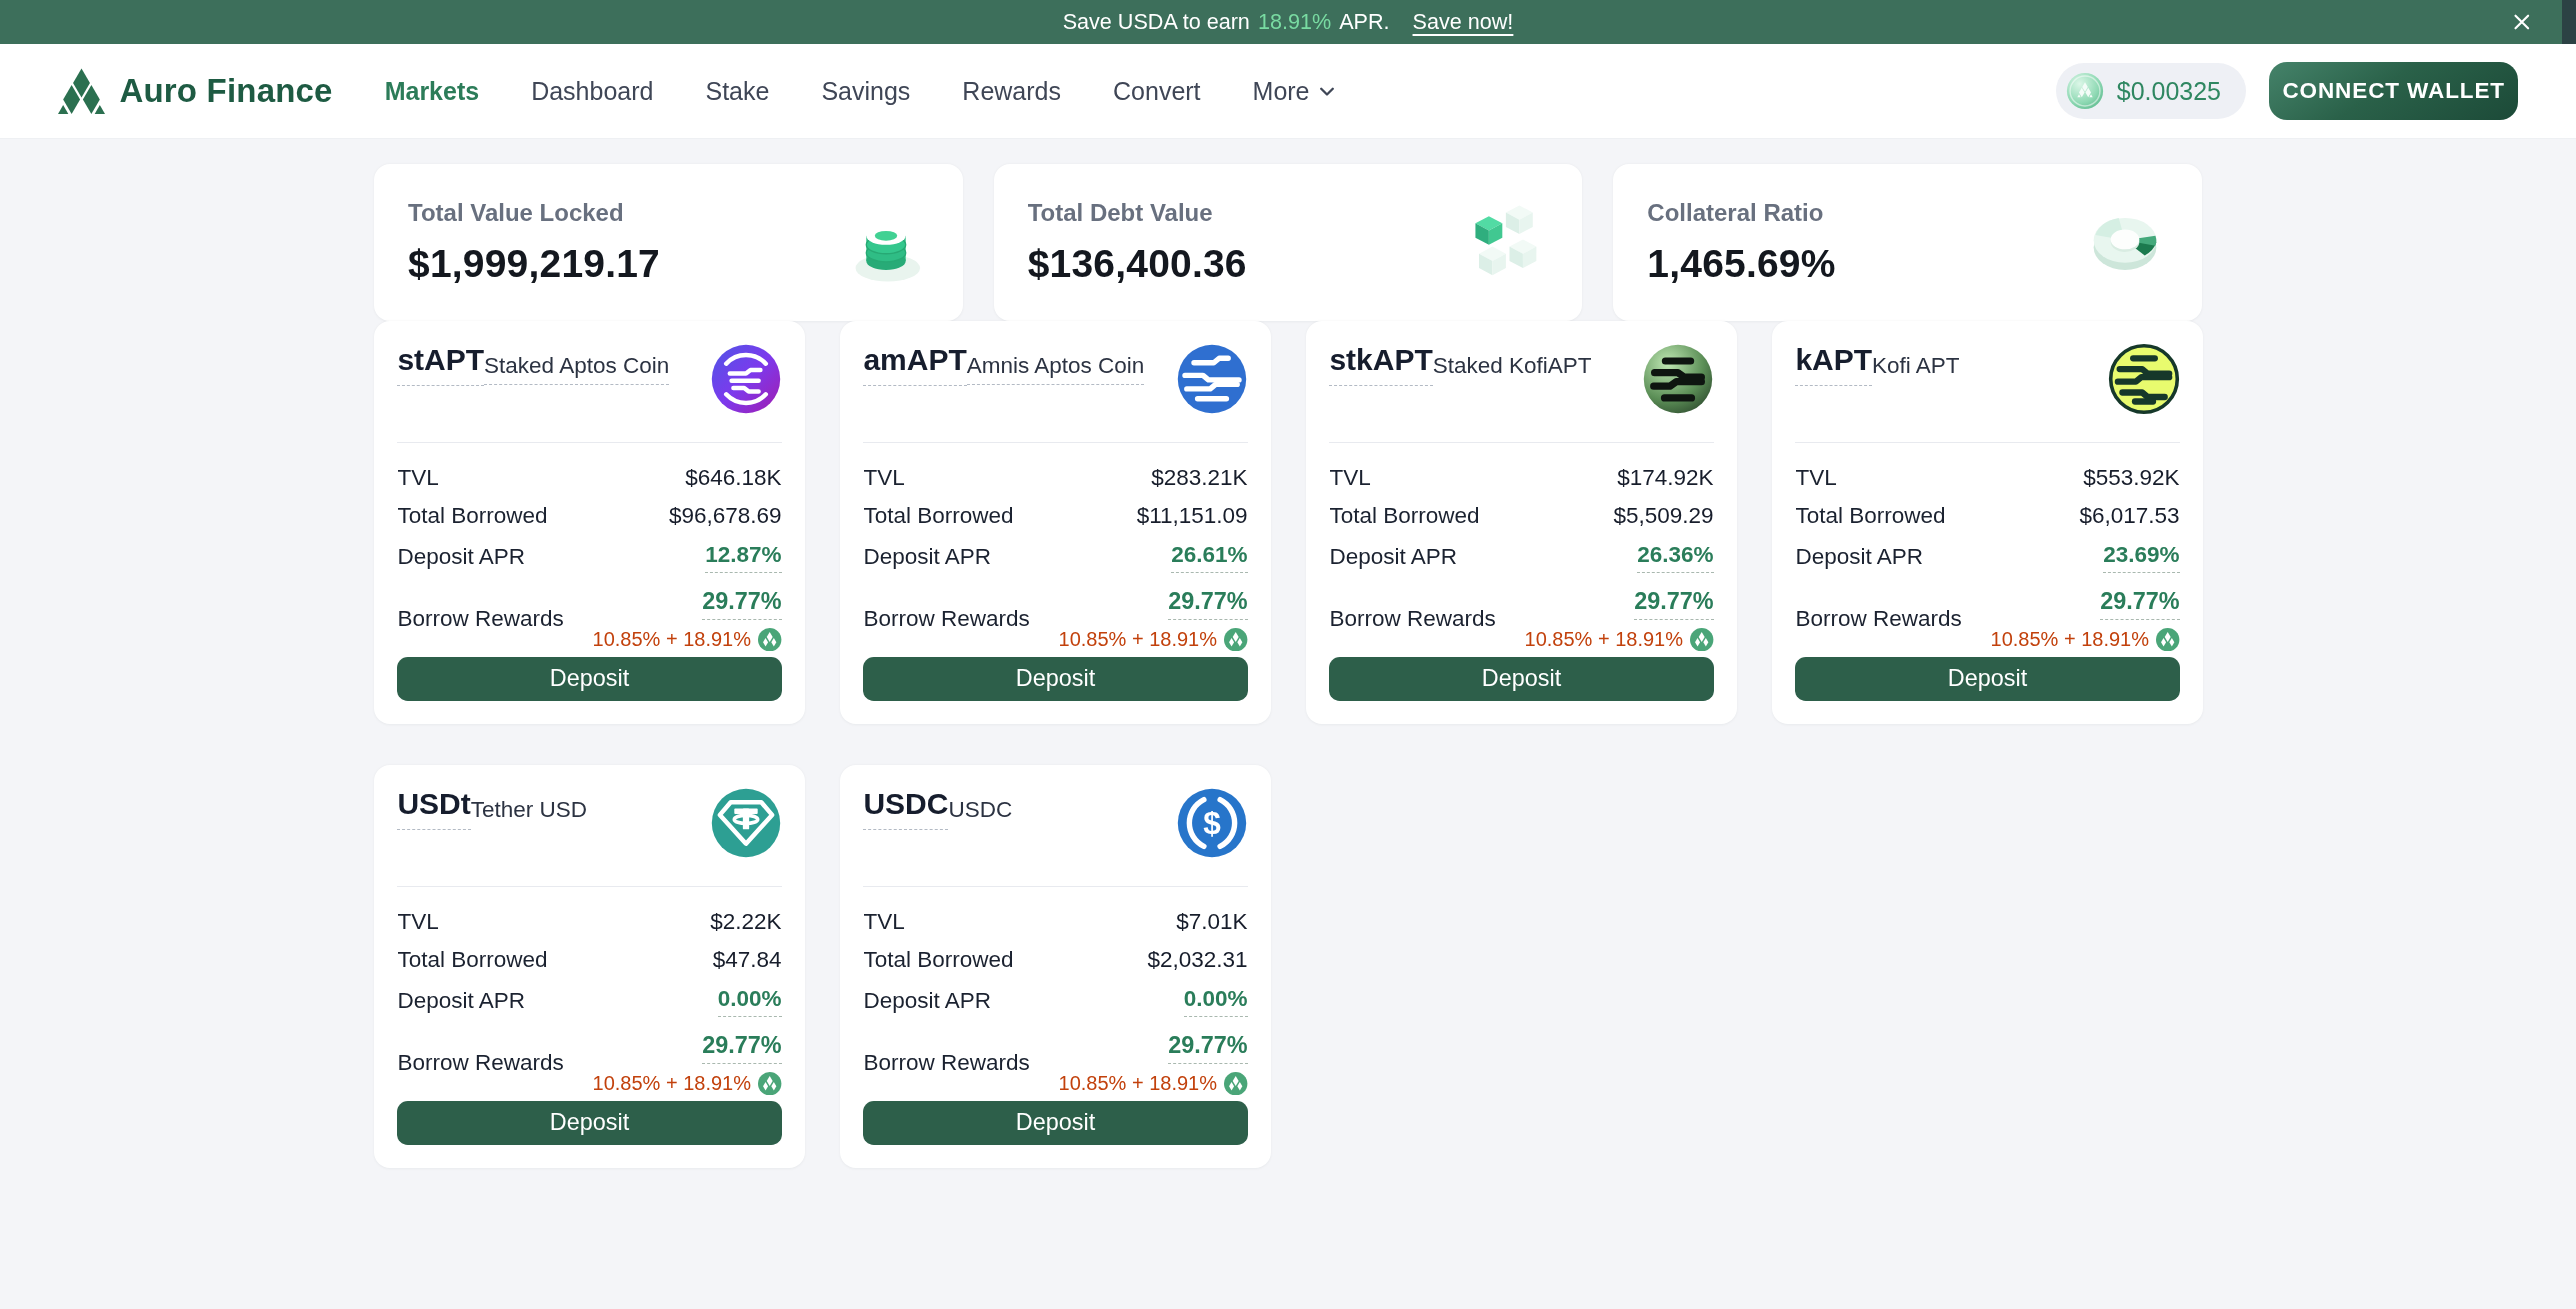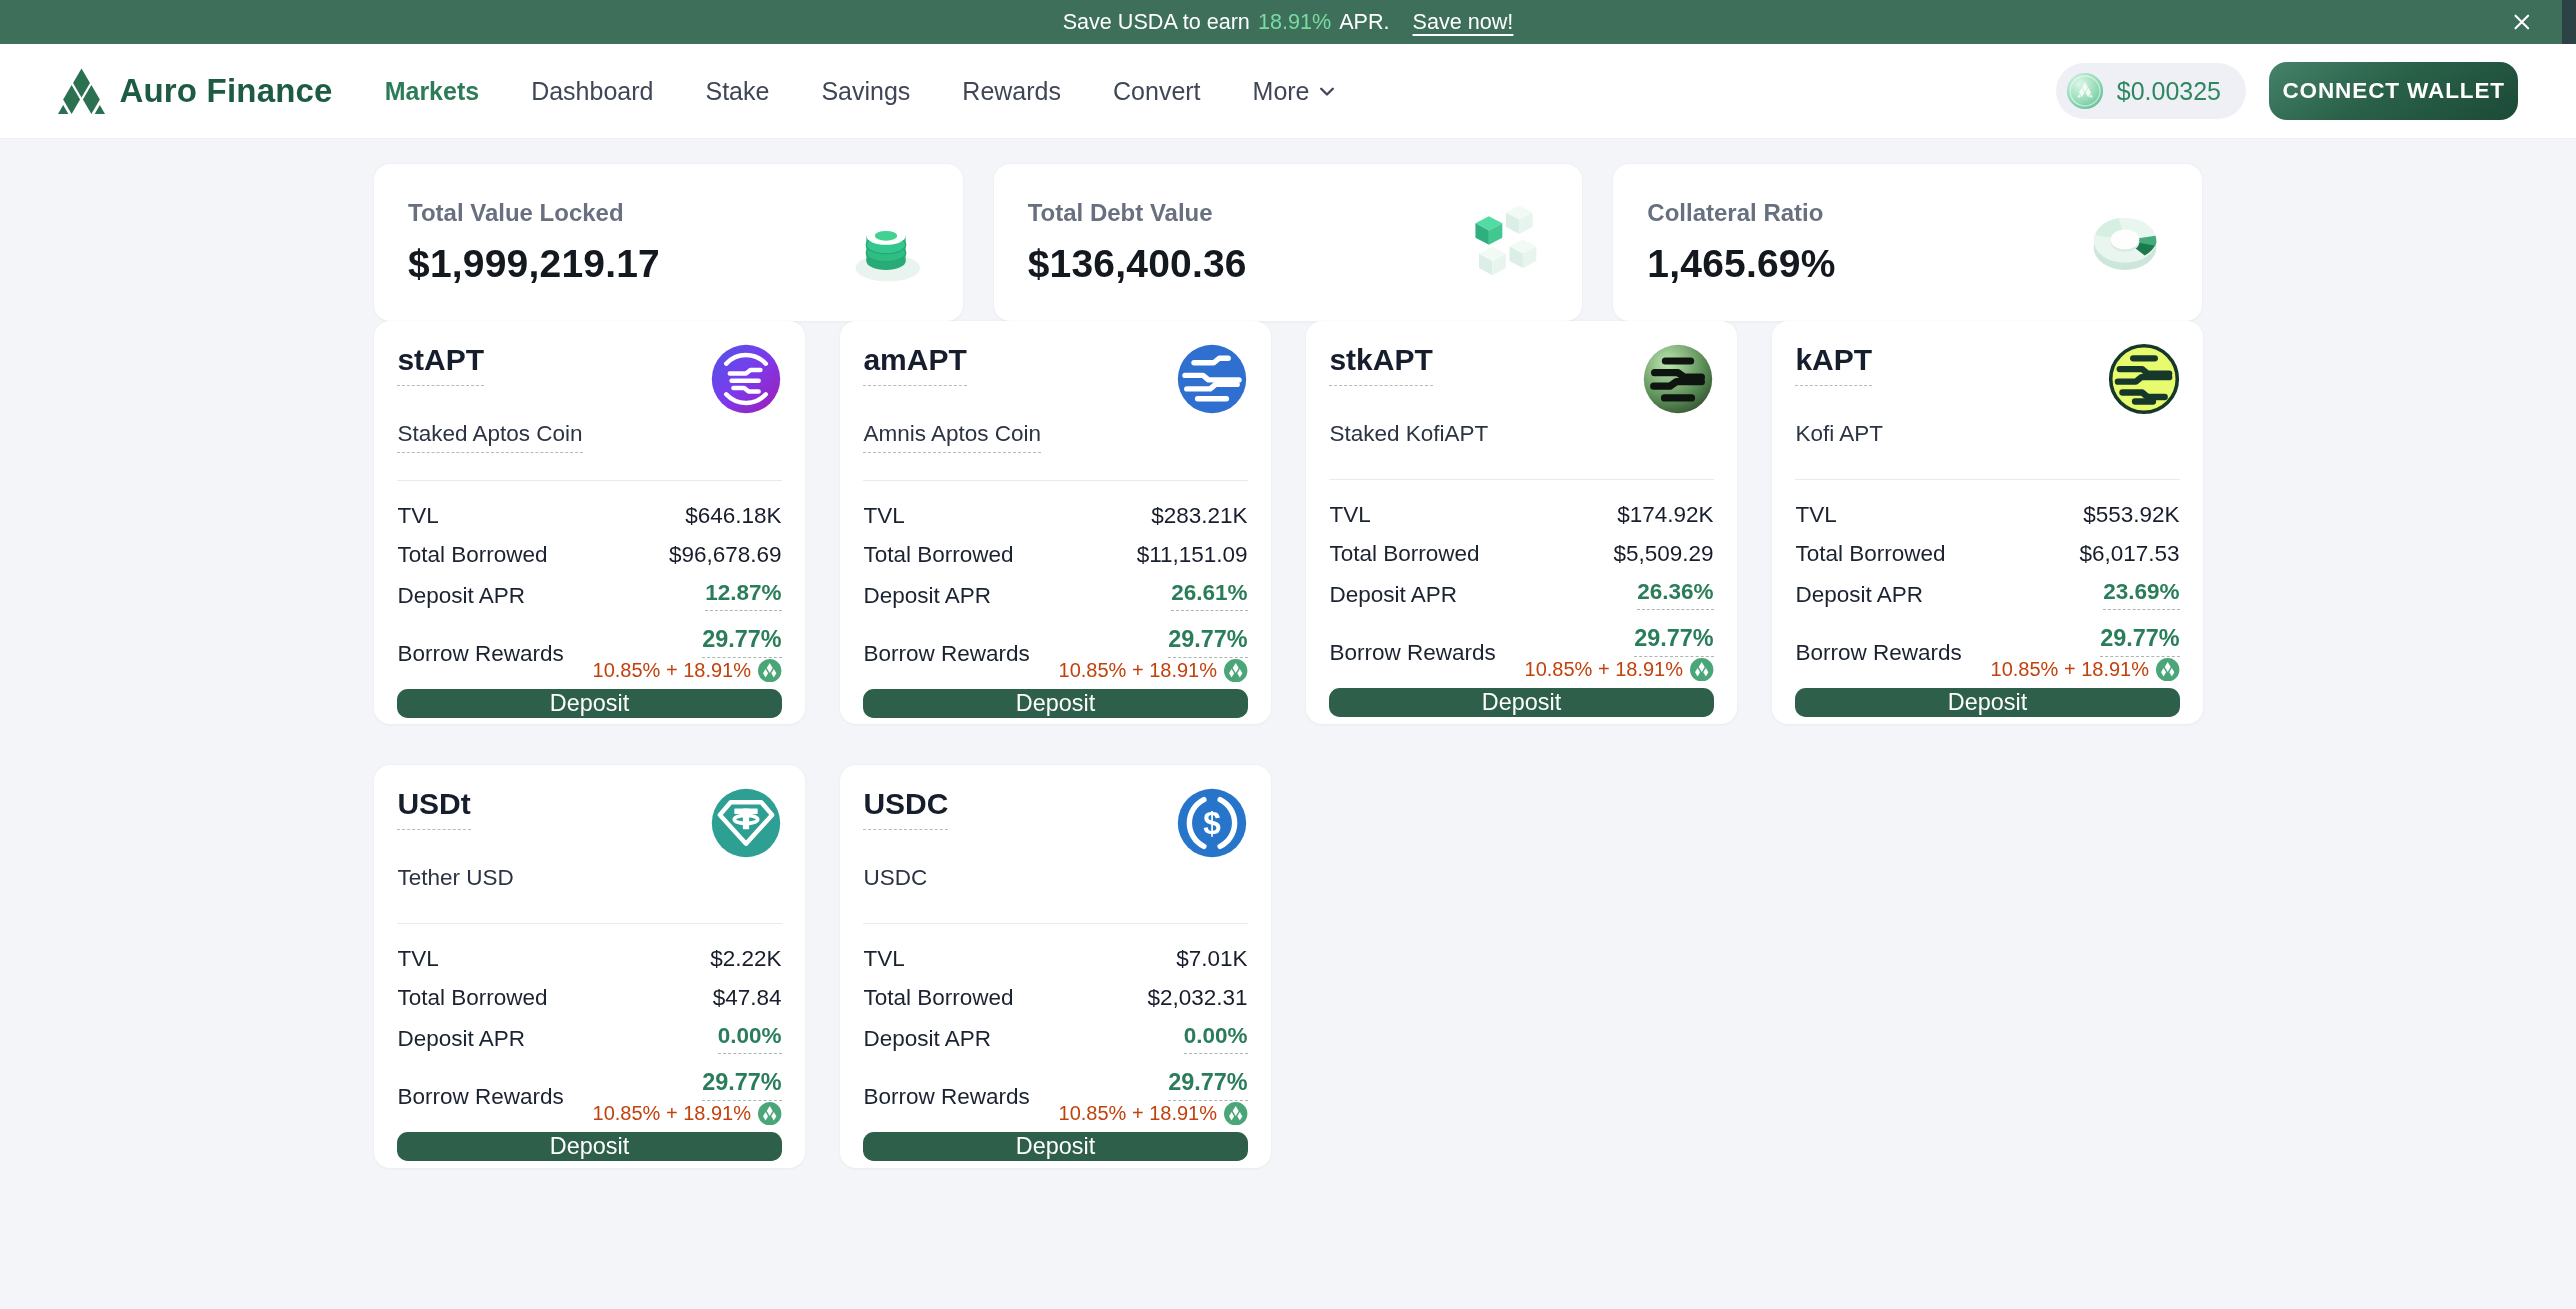--- a/index.html
+++ b/index.html
@@ -35,33 +35,33 @@
   .stat-card { flex:1; background:#fff; border-radius:16px; height:157px; padding:0 34px;
     display:flex; align-items:center; justify-content:space-between; box-shadow:0 0.9px 2.7px rgba(20,30,40,.05); }
   .stat-label { font-size:24px; color:#68707f; font-weight:700; }
   .stat-value { font-size:39px; font-weight:700; color:#14181f; margin-top:14.4px; letter-spacing:0.2px; }
   .section-title { font-size:31px; font-weight:700; color:#161d2d; margin:59px 0 32px; }
   
   .cards-grid { display:grid; grid-template-columns:repeat(4,431px); gap:41px 35px; padding-bottom:36px; }
   .market-card { width:431px; height:403px; background:#fff; border-radius:16px; padding:21.6px 23.4px 23.4px;
     display:flex; flex-direction:column; box-shadow:0 0.9px 2.7px rgba(20,30,40,.05); }
   .card-head { display:flex; justify-content:space-between; align-items:flex-start; }
-  .head-left { display:flex; flex-direction:column; align-items:flex-start;gap:25px; }
+  .head-left { display:flex; flex-direction:row; align-items:center; }
   .token-symbol { font-size:30px; font-weight:700; color:#161d2d; border-bottom:1.8px dashed #b3bac4; padding-bottom:8px; cursor:help; }
   .token-name { font-size:22.5px; color:#2c3342; margin-top:10px; padding-bottom:5.4px; }
   .token-name.dashed { border-bottom:1.8px dashed #b3bac4; cursor:help; }
   .token-icon { width:72px; height:72px; flex-shrink:0; }
   .divider { border-top:0.9px solid #e8eaef; margin:27px 0 16px; }
   .row { display:flex; justify-content:space-between; align-items:center; margin:6.3px 0; }
   .row .label { font-size:22.5px; color:#1b2230; }
   .row .value { font-size:22.5px; color:#171d2b; }
   .green-val { color:#2a7d5a; font-weight:700; border-bottom:1.8px dashed #a9b8af; padding-bottom:3.6px; cursor:help; }
   .row-apr .green-val { font-size:22.5px; }
   .row-rewards { align-items:center; margin-top:9px; }
-  .rewards-right { display:flex; flex-direction:column; align-items:flex-end; gap:1px; }
+  .rewards-right { display:flex; flex-direction:column; align-items:flex-end; gap:8px; }
   .rewards-right .green-val { font-size:23.4px; }
   .breakdown { display:flex; align-items:center; gap:7.2px; font-size:20px; color:#c2410c; }
   .deposit-btn { margin-top:auto; height:49px; width:100%; border:none; border-radius:10.8px; background:#2d5f4a;
     color:#fff; font-family:inherit; font-size:23.4px; cursor:pointer; }
 </style>
 </head>
 <body>
 
 <div class="banner">
   <span>Save USDA to earn</span>

